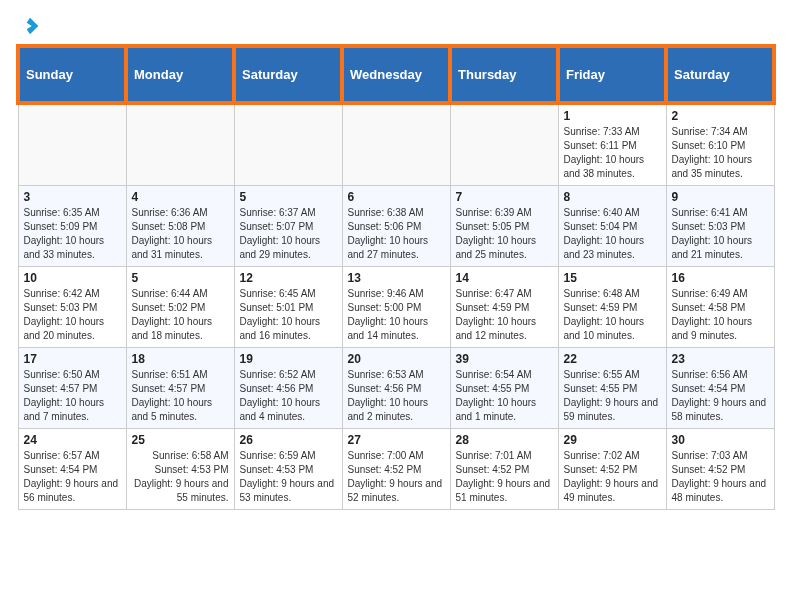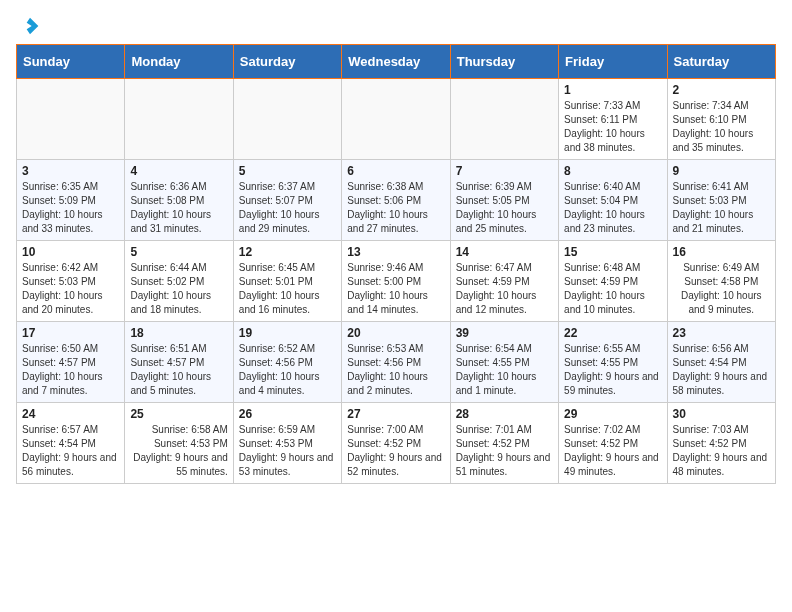--- a/index.html
+++ b/index.html
@@ -51,22 +51,22 @@
     .calendar {
       width: 100%;
       border-collapse: collapse;
       border: 1px solid #ccc;
     }
     .calendar th {
       background-color: #2d6db5;
       color: #fff;
       font-size: 13px;
       font-weight: bold;
-      padding: 9px 6px;
-      border: 1px solid #f97316;
+      padding: 19px 6px;
+      border: 4px solid #f97316;
       text-align: left;
     }
     .calendar td {
       vertical-align: top;
       border: 1px solid #ccc;
       padding: 4px 5px;
       font-size: 10.5px;
       color: #333;
       width: 107px;
       min-height: 80px;
@@ -221,21 +221,21 @@
 Daylight: 10 hours and 12 minutes.</div>
         </td>
         <td>
           <span class="day-number">15</span>
           <div class="day-info" style="white-space: pre-line;">Sunrise: 6:48 AM
 Sunset: 4:59 PM
 Daylight: 10 hours and 10 minutes.</div>
         </td>
         <td>
           <span class="day-number">16</span>
-          <div class="day-info" style="white-space: pre-line; text-align: center;">Sunrise: 6:49 AM
+          <div class="day-info" style="white-space: pre-line;">Sunrise: 6:49 AM
 Sunset: 4:58 PM
 Daylight: 10 hours and 9 minutes.</div>
         </td>
       </tr>
       <tr>
         <td>
           <span class="day-number">17</span>
           <div class="day-info" style="white-space: pre-line;">Sunrise: 6:50 AM
 Sunset: 4:57 PM
 Daylight: 10 hours and 7 minutes.</div>

